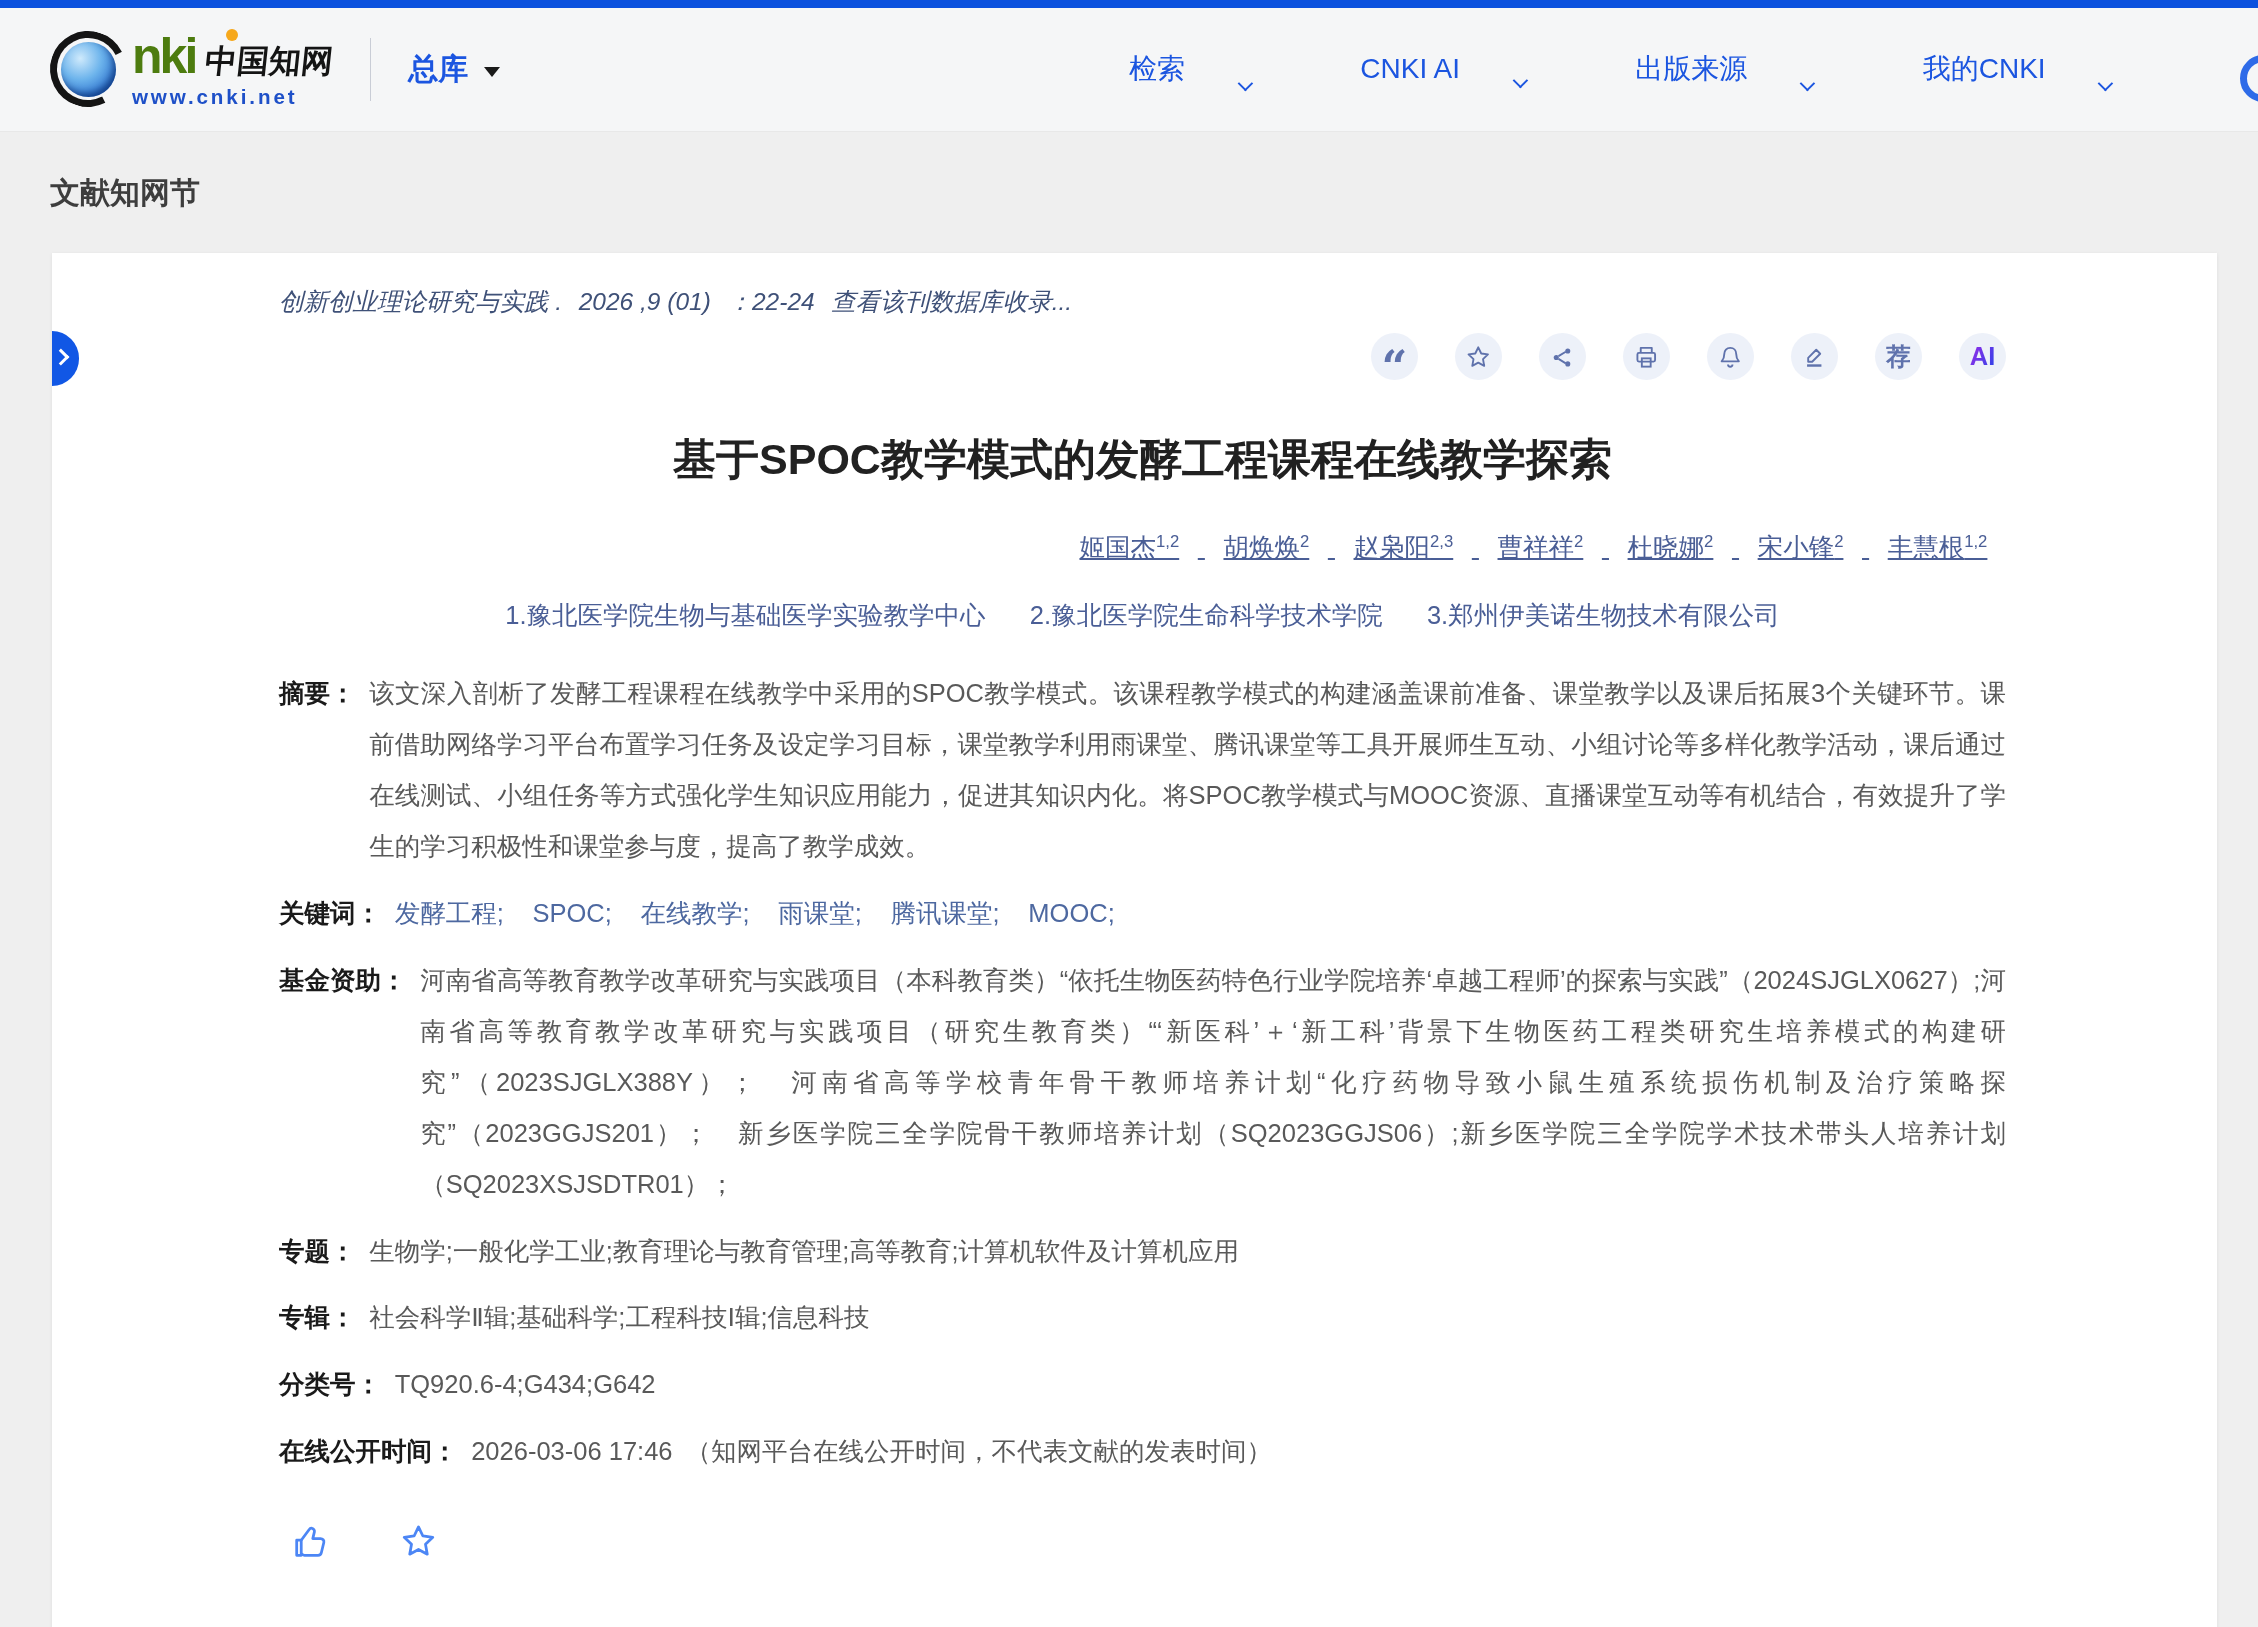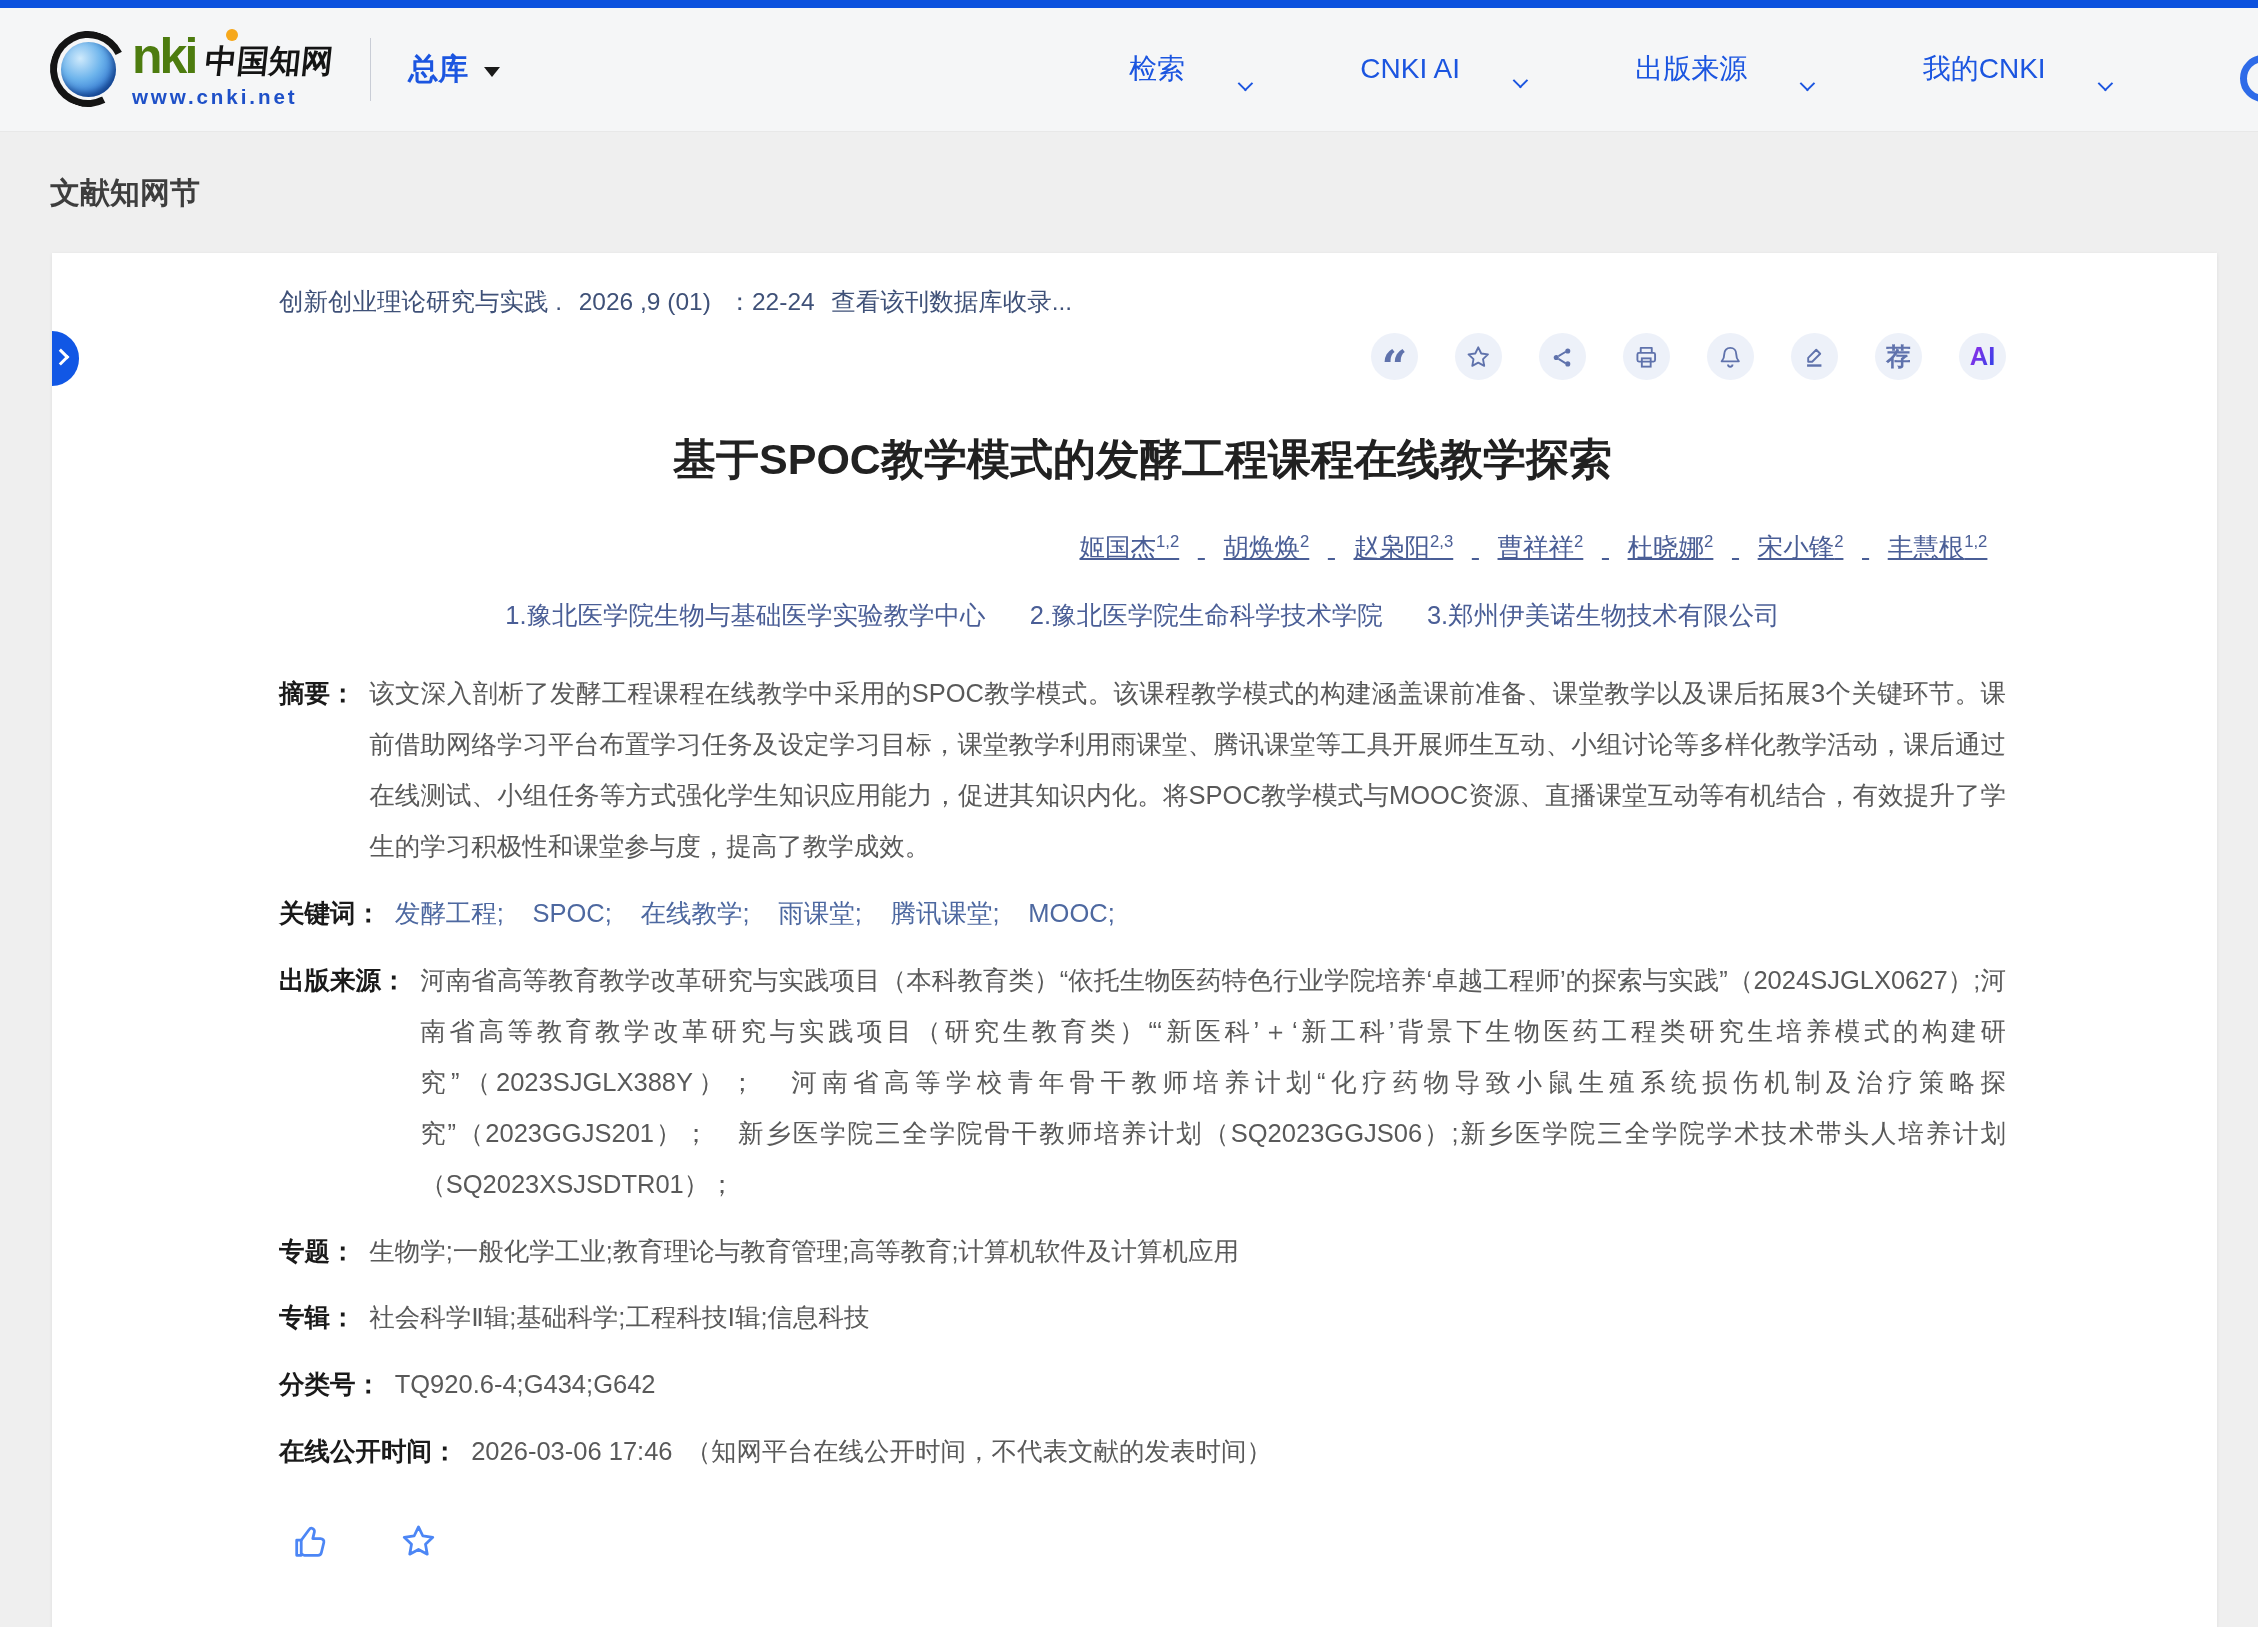--- a/index.html
+++ b/index.html
@@ -76,21 +76,21 @@
   }
   .handle i {
     position:absolute; left:2.9px; top:20.6px; width:11.8px; height:11.8px;
     border-top:3.9px solid #fff; border-right:3.9px solid #fff; transform:rotate(45deg);
   }
 
   .content { padding:32px 211px 59px 227px; }
 
   
   .source-line { font-size:24.5px; color:#3f5178; }
-  .source-line span { margin-right:9.8px; }
+  .source-line span { margin-right:9.8px;font-style:italic; }
   .src-link { cursor:pointer; }
 
   
   .actions-row { display:flex; justify-content:flex-end; gap:37px; margin-top:15.7px; }
   .act {
     width:47px; height:47px; border-radius:50%; background:#edf1f9;
     display:flex; align-items:center; justify-content:center; cursor:pointer;
     color:#5f72ac;
   }
   .act svg { width:26.5px; height:26.5px; stroke:#5f72ac; fill:none; stroke-width:1.7; }
@@ -262,21 +262,21 @@
         <a>发酵工程;</a>
         <a>SPOC;</a>
         <a>在线教学;</a>
         <a>雨课堂;</a>
         <a>腾讯课堂;</a>
         <a>MOOC;</a>
       </div>
     </div>
 
     <div class="meta">
-      <span class="lbl">出版来源：</span>
+      <span class="lbl">基金资助：</span>
       <div class="val">河南省高等教育教学改革研究与实践项目（本科教育类）“依托生物医药特色行业学院培养‘卓越工程师’的探索与实践”（2024SJGLX0627）;河南省高等教育教学改革研究与实践项目（研究生教育类）“‘新医科’＋‘新工科’背景下生物医药工程类研究生培养模式的构建研究”（2023SJGLX388Y）；　河南省高等学校青年骨干教师培养计划“化疗药物导致小鼠生殖系统损伤机制及治疗策略探究”（2023GGJS201）；　新乡医学院三全学院骨干教师培养计划（SQ2023GGJS06）;新乡医学院三全学院学术技术带头人培养计划（SQ2023XSJSDTR01）；</div>
     </div>
 
     <div class="meta">
       <span class="lbl">专题：</span>
       <div class="val">生物学;一般化学工业;教育理论与教育管理;高等教育;计算机软件及计算机应用</div>
     </div>
 
     <div class="meta">
       <span class="lbl">专辑：</span>

